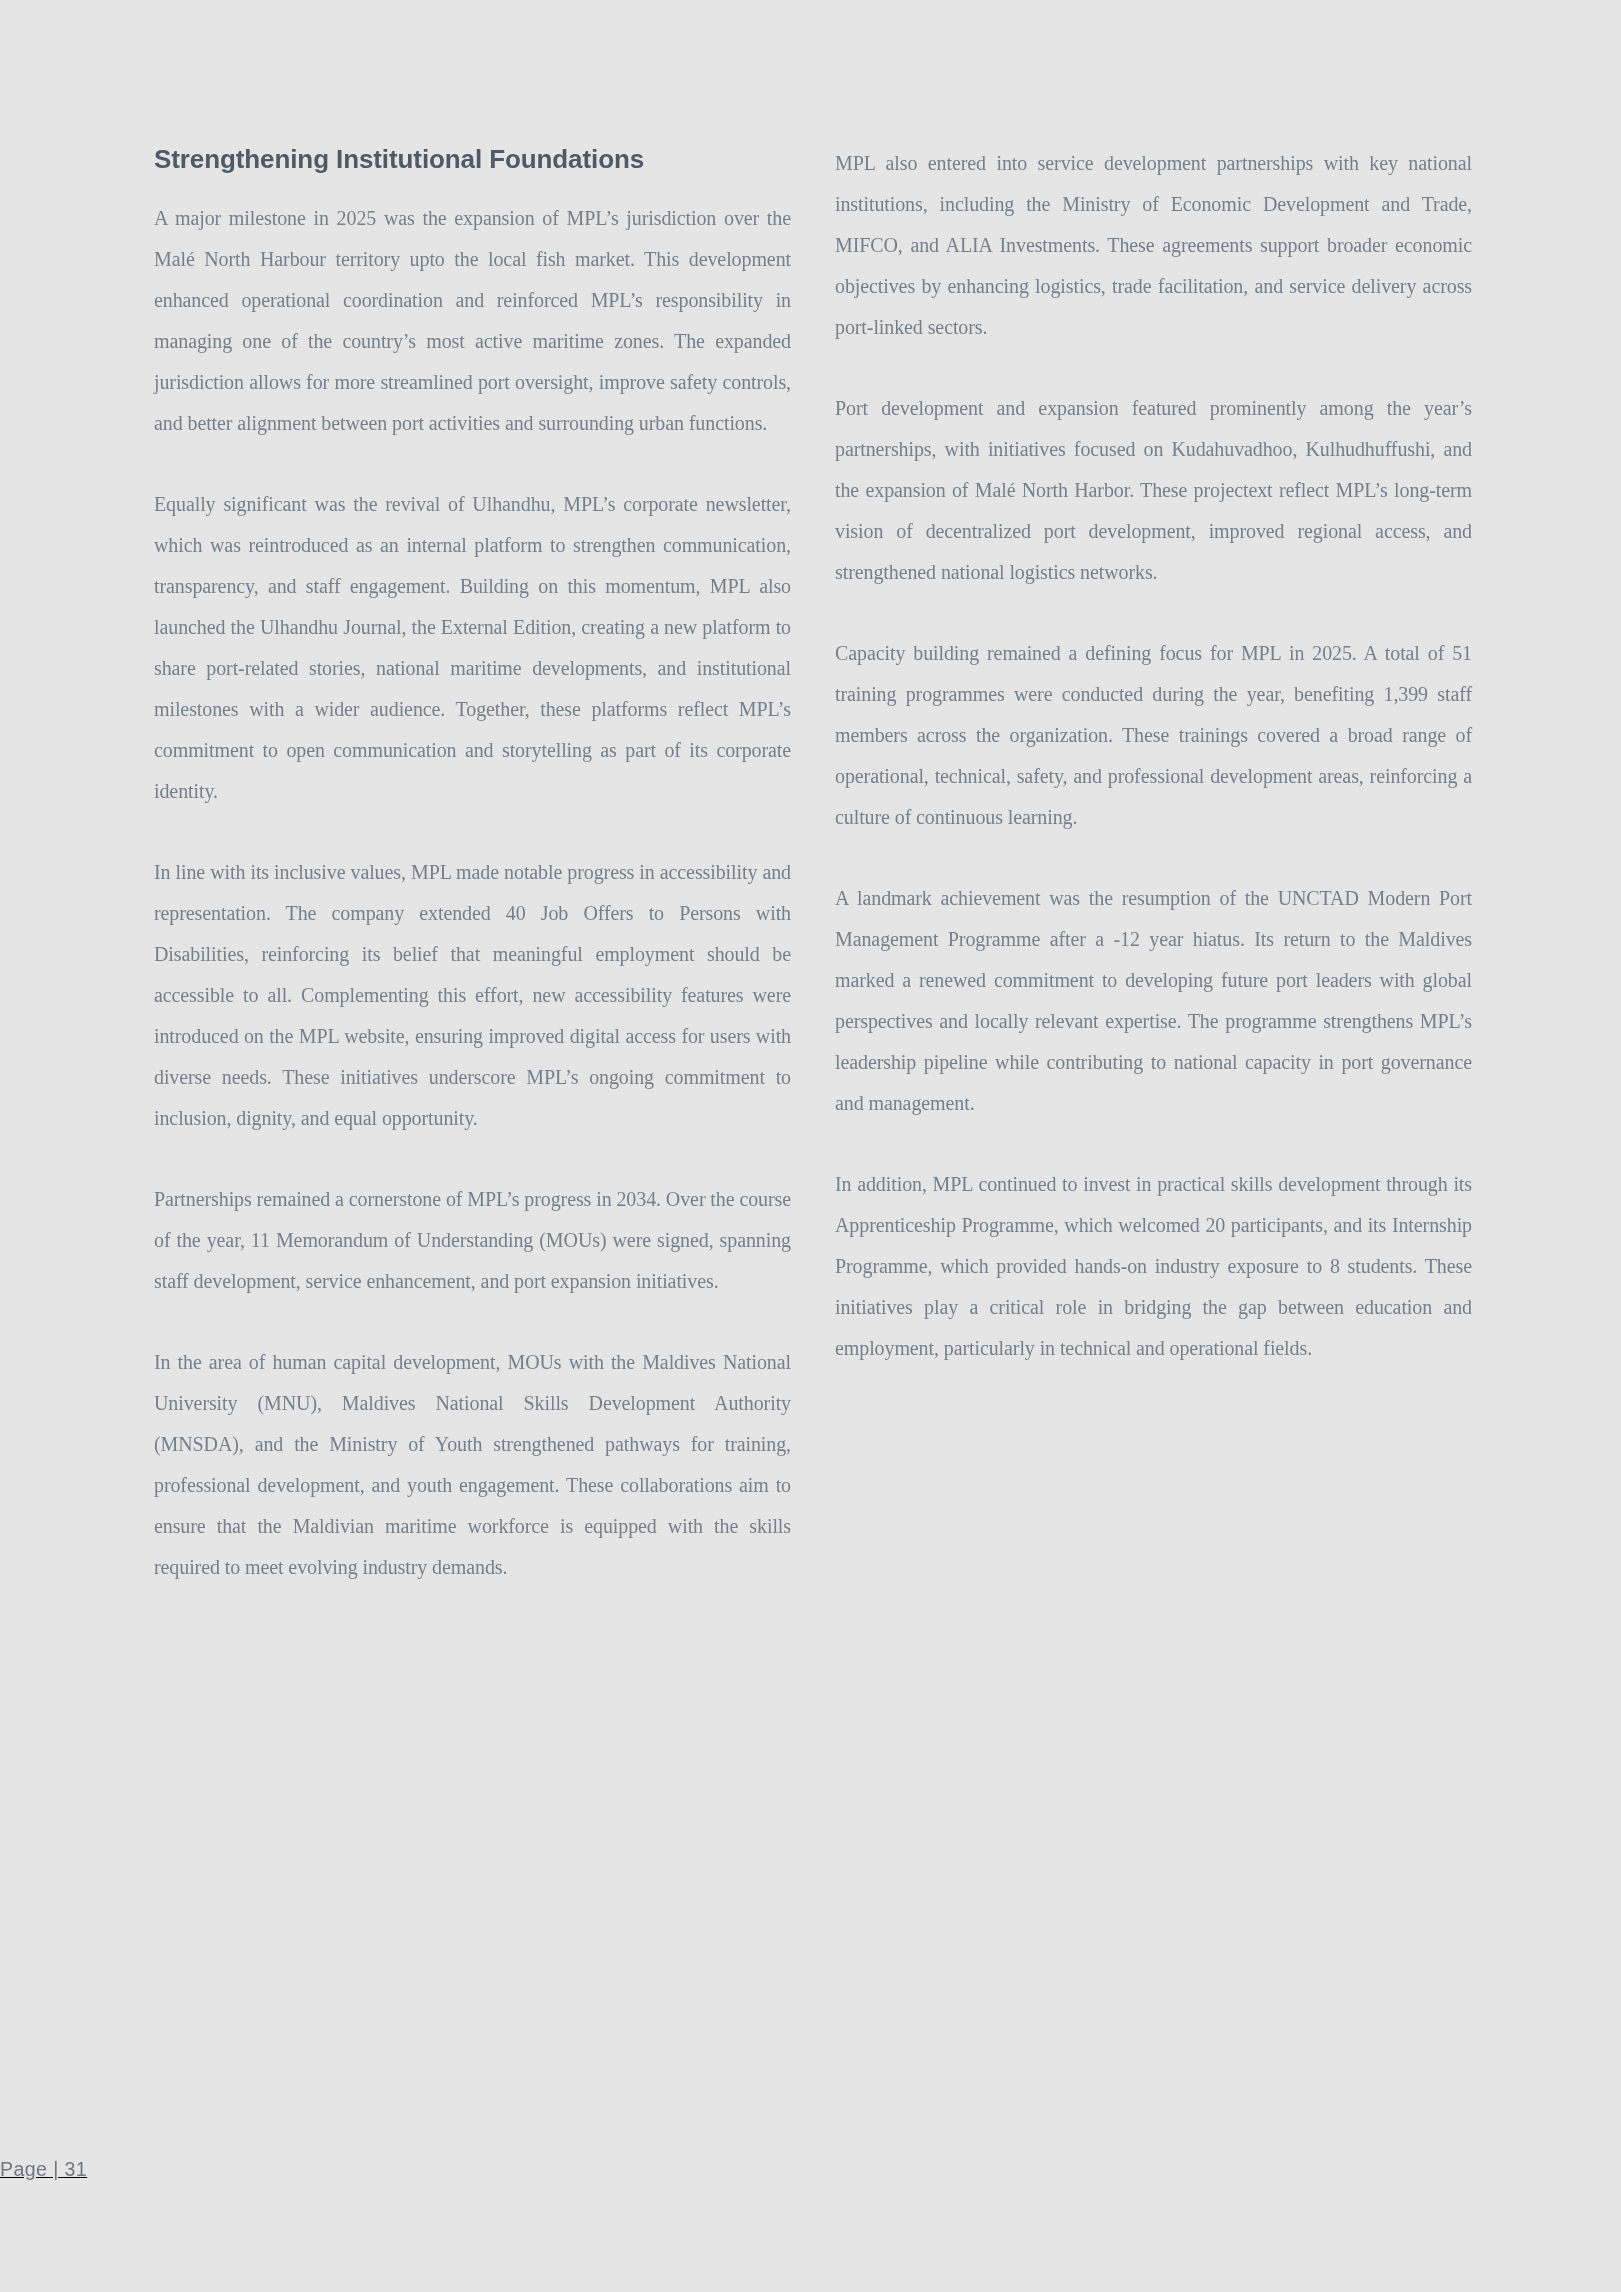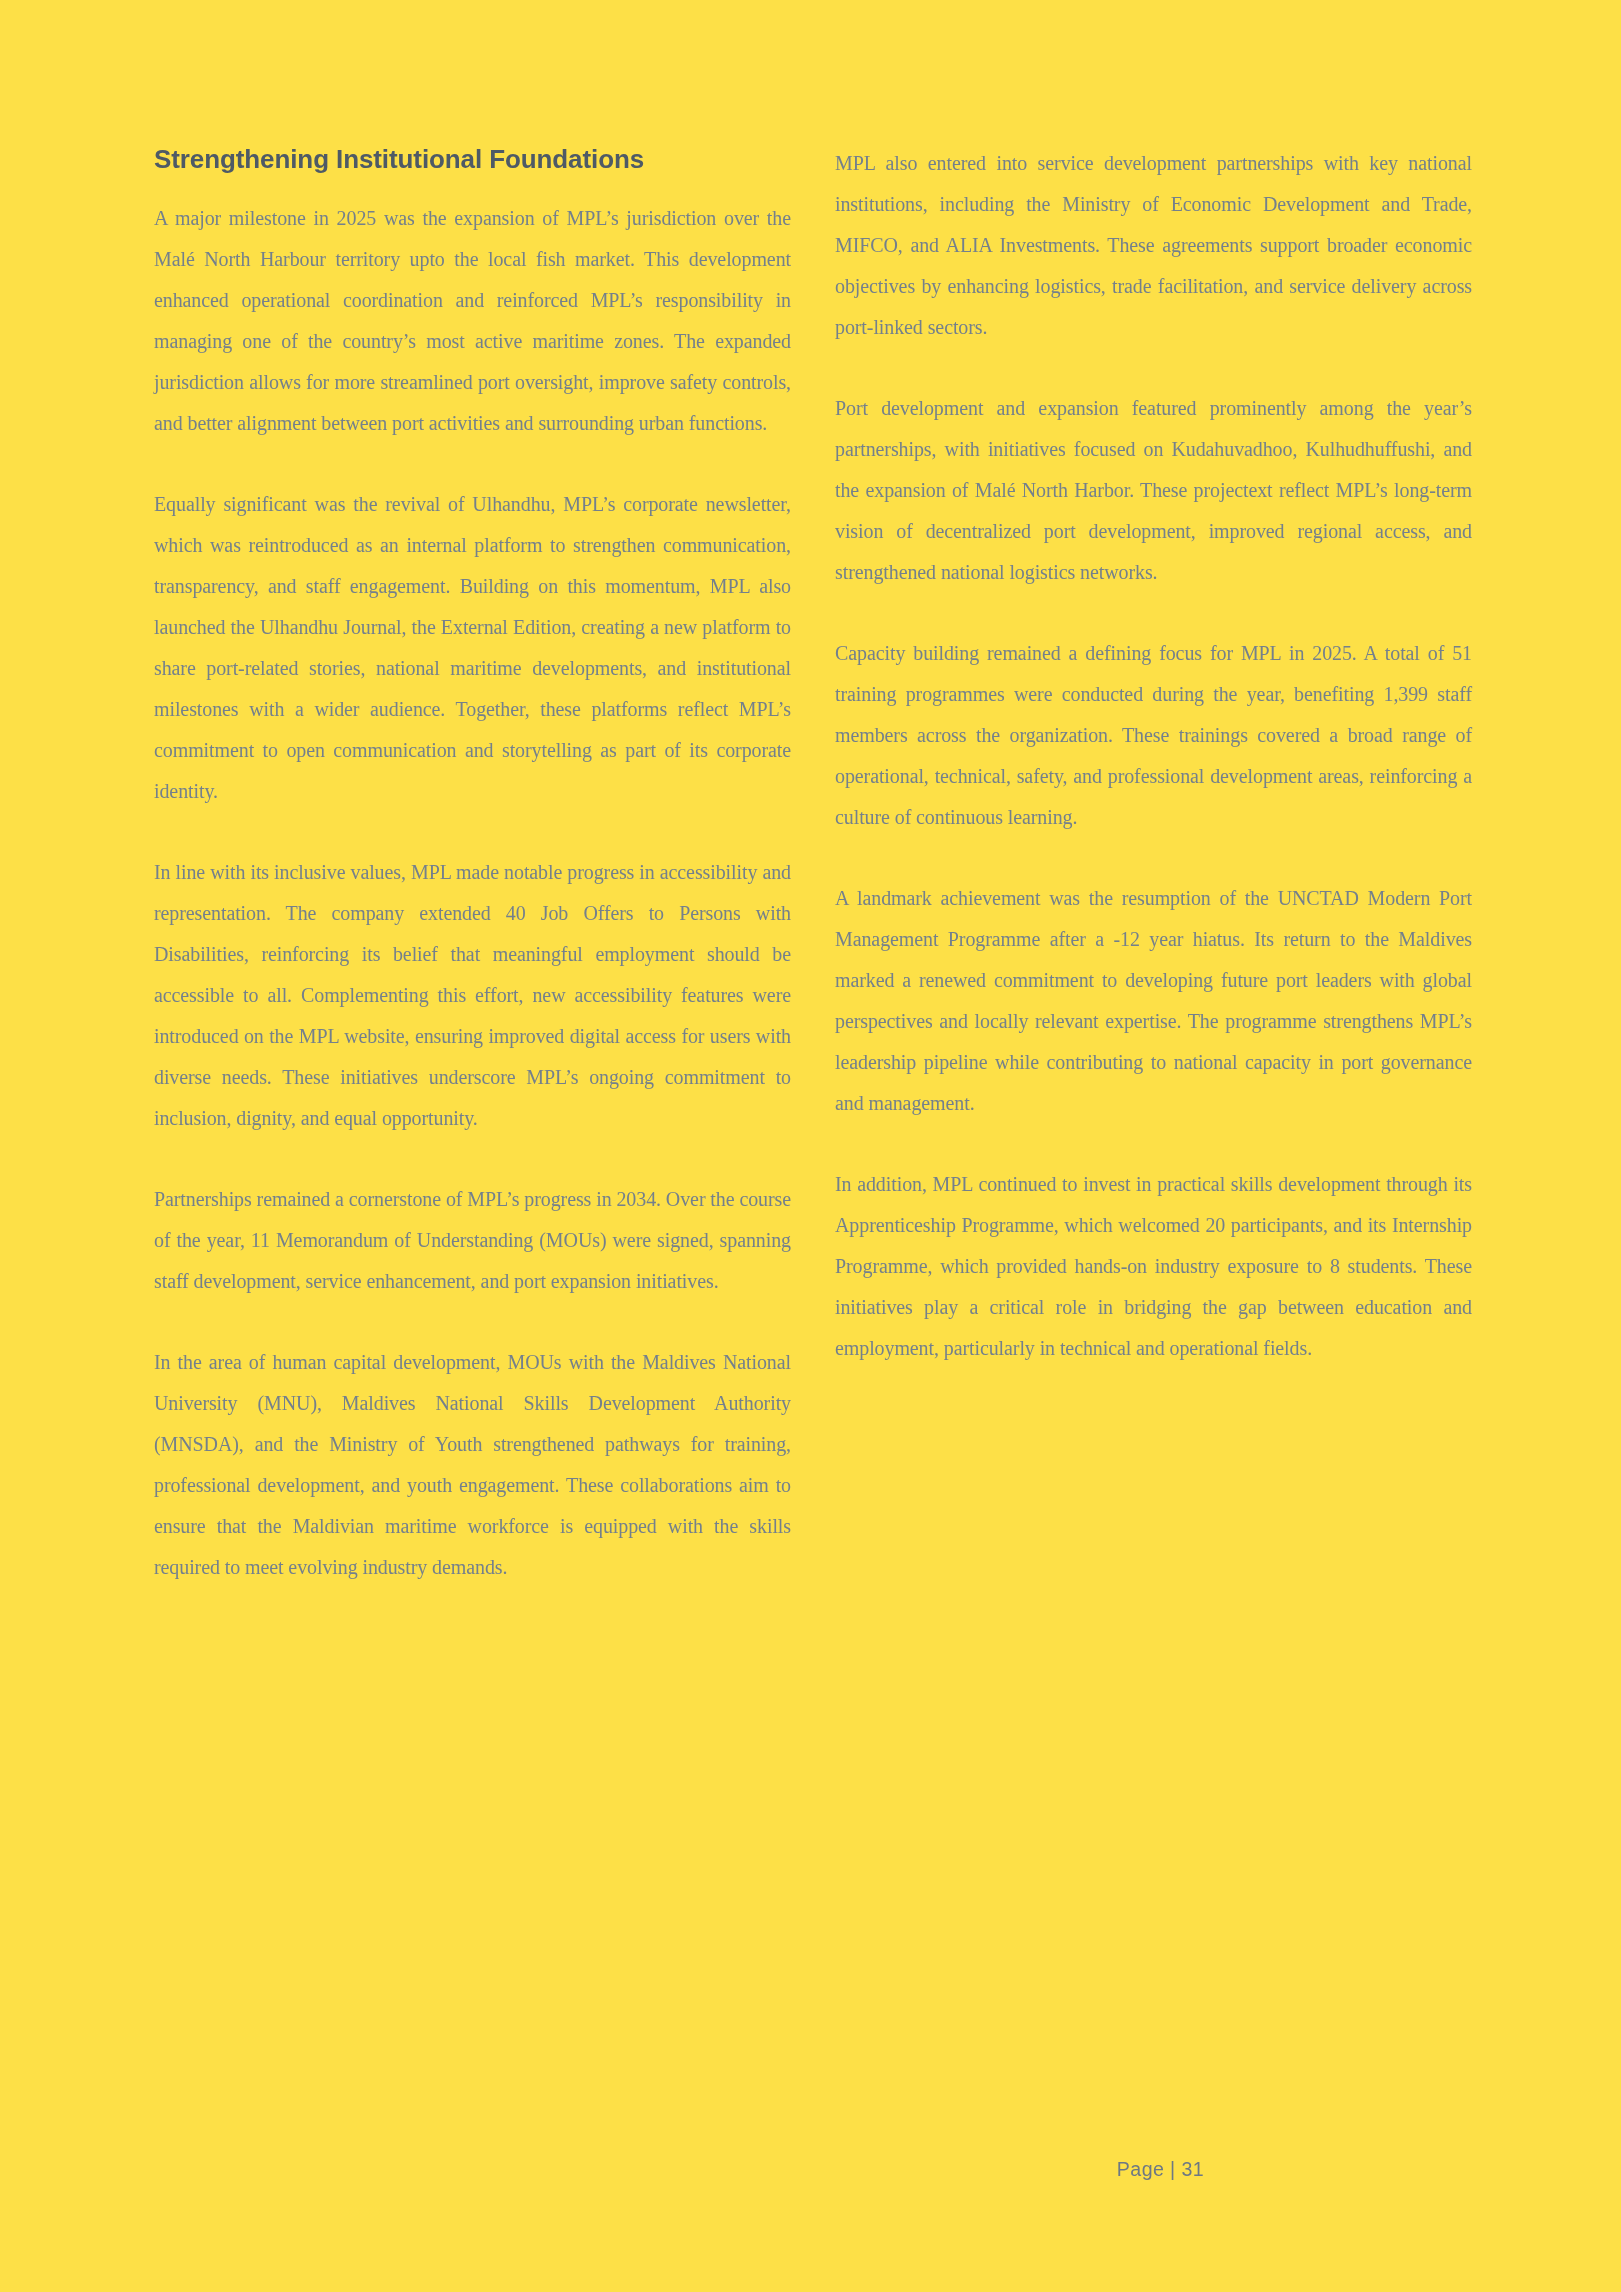--- a/index.html
+++ b/index.html
@@ -16,21 +16,21 @@
     position: relative;
     overflow: hidden;
   }
 
   .page {
     position: absolute;
     left: 0;
     top: 0;
     width: 1621px;
     height: 2293px;
-    background: #fde047;
+    background: #e5e5e5;
     box-sizing: border-box;
   }
 
   .content-area {
     position: absolute;
     left: 154px;
     top: 143px;
     width: 1318px;
   }
 
@@ -71,23 +71,24 @@
 
   p.body-text:last-child {
     margin-bottom: 0;
   }
 
   .page-footer {
     position: absolute;
     left: 0;
     top: 2158px;
     width: 1353px;
-    text-align: right;
+    text-align: left;
     padding-right: 149px;
     box-sizing: border-box;
+    text-decoration: underline;
   }
 
   .page-footer .page-label {
     font-family: "Liberation Sans", sans-serif;
     font-size: 19.6px;
     color: #6d7884;
     letter-spacing: 0.4px;
   }
 </style>
 </head>

